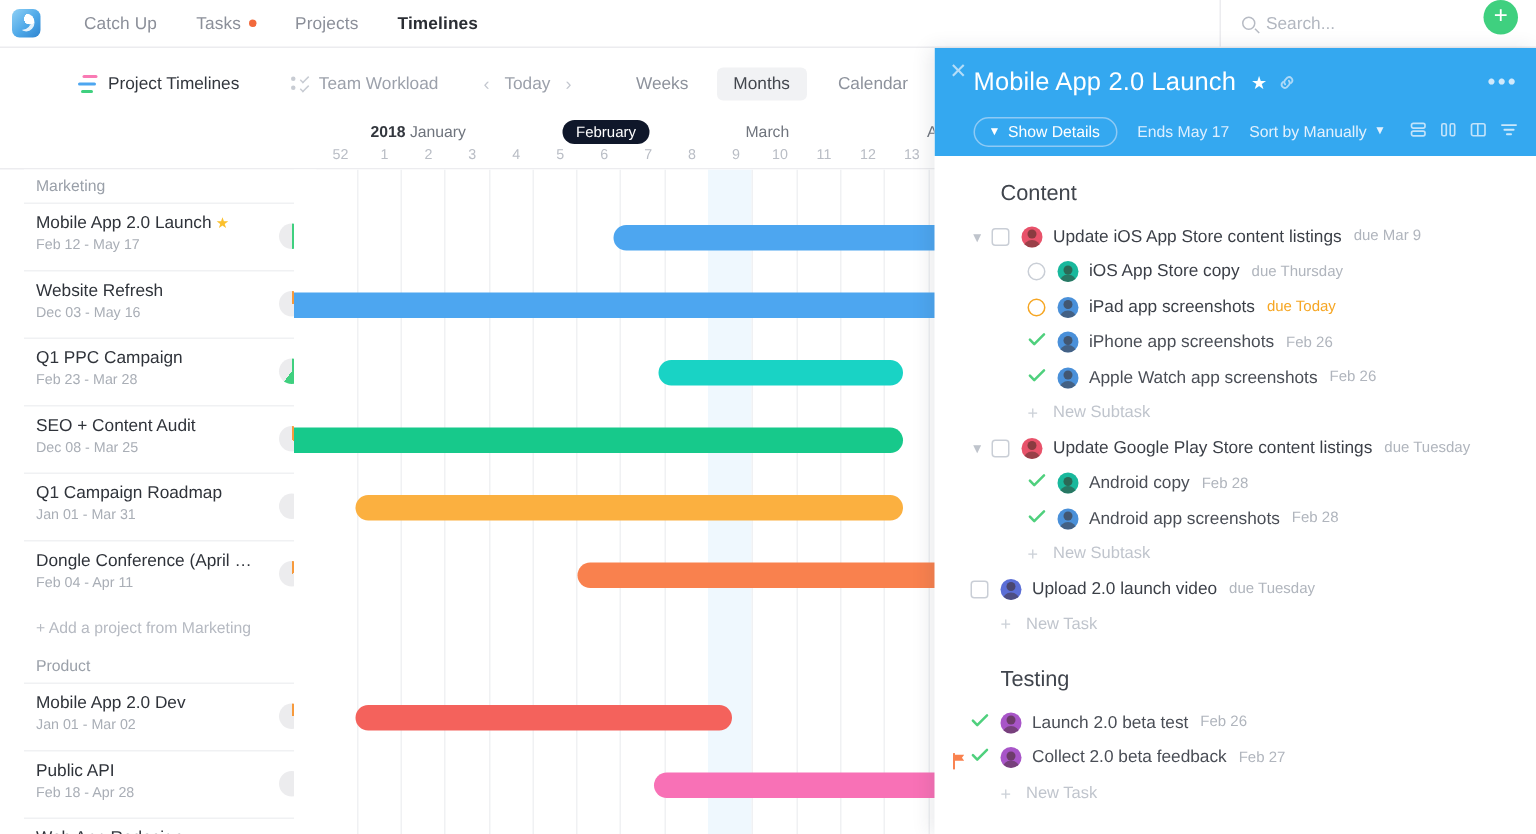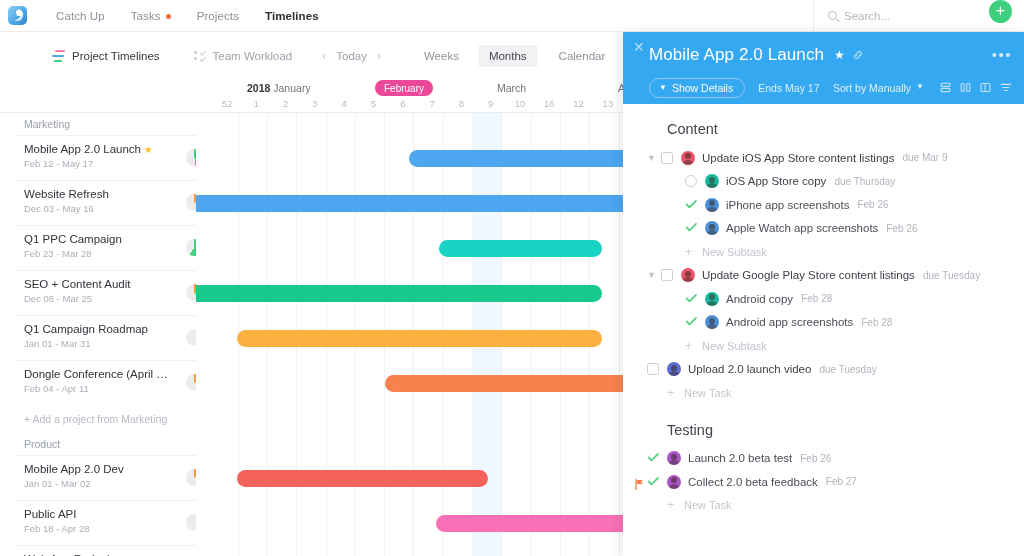--- a/index.html
+++ b/index.html
@@ -102,21 +102,21 @@
 
   
   .tl-head {
     position: absolute; top: 79px; left: 0; width: 1024px; height: 34px;
     border-bottom: 1px solid #ececef; background: #fff;
   }
   .tl-head .months { position: absolute; left: 200px; right: 0; top: 3px; height: 16px; }
   .mlabel { position: absolute; font-size: 10.5px; color: #6f747d; white-space: nowrap; }
   .mlabel.year b { color:#33373e; font-weight:bold; }
   .mpill {
-    position: absolute; background: #ec4899; color: #fff; font-size: 10px;
+    position: absolute; background: #0f172a; color: #fff; font-size: 10px;
     padding: 2.5px 9px; border-radius: 9px; white-space: nowrap; top: -2px;
   }
   .weeks { position: absolute; left: 200px; right: 0; top: 19px; height: 14px; }
   .wk { position: absolute; font-size: 9.5px; color: #b9bdc5; transform: translateX(-50%); }
 
   
   .left-col {
     position: absolute; top: 113px; left: 16px; width: 196px; bottom: 0;
     background: #fff; border-right: 1px solid #ececef; overflow: hidden;
   }
@@ -269,21 +269,21 @@
         <div class="wk" style="left: 56.3px;">1</div>
         <div class="wk" style="left: 85.6px;">2</div>
         <div class="wk" style="left: 114.9px;">3</div>
         <div class="wk" style="left: 144.2px;">4</div>
         <div class="wk" style="left: 173.5px;">5</div>
         <div class="wk" style="left: 202.8px;">6</div>
         <div class="wk" style="left: 232.1px;">7</div>
         <div class="wk" style="left: 261.4px;">8</div>
         <div class="wk" style="left: 290.7px;">9</div>
         <div class="wk" style="left: 320px;">10</div>
-        <div class="wk" style="left: 349.3px;">16</div>
+        <div class="wk" style="left: 349.3px;">11</div>
         <div class="wk" style="left: 378.6px;">12</div>
         <div class="wk" style="left: 407.9px;">13</div>
         <div class="wk" style="left: 437.2px;">14</div>
       </div>
   </div>
 
   <div class="left-col" id="left-col">
       <div class="sec-head">Marketing</div>
       <div class="prow">
         <div class="ptitle">Mobile App 2.0 Launch<span class="star"> ★</span></div>
@@ -439,20 +439,26 @@
           <span class="tname">Update iOS App Store content listings</span>
           <span class="tdue">due Mar 9</span>
         </div>
         <div class="task-row sub">
           <span class="ocirc"></span>
           <span class="av" style="background: rgb(25, 184, 156);"></span>
           <span class="tname">iOS App Store copy</span>
           <span class="tdue">due Thursday</span>
         </div>
         <div class="task-row sub">
+          <span class="ocirc due"></span>
+          <span class="av" style="background: rgb(74, 144, 217);"></span>
+          <span class="tname">iPad app screenshots</span>
+          <span class="tdue today">due Today</span>
+        </div>
+        <div class="task-row sub">
           <span class="chk"><svg width="13" height="11" viewBox="0 0 13 11" fill="none" stroke="#4fd07d" stroke-width="1.7" stroke-linecap="round" stroke-linejoin="round">
               <path d="M1.6 5.4 4.5 8.4 11 1.9"></path>
             </svg></span>
           <span class="av" style="background: rgb(74, 144, 217);"></span>
           <span class="tname done">iPhone app screenshots</span>
           <span class="tdue">Feb 26</span>
         </div>
         <div class="task-row sub">
           <span class="chk"><svg width="13" height="11" viewBox="0 0 13 11" fill="none" stroke="#4fd07d" stroke-width="1.7" stroke-linecap="round" stroke-linejoin="round">
               <path d="M1.6 5.4 4.5 8.4 11 1.9"></path>

